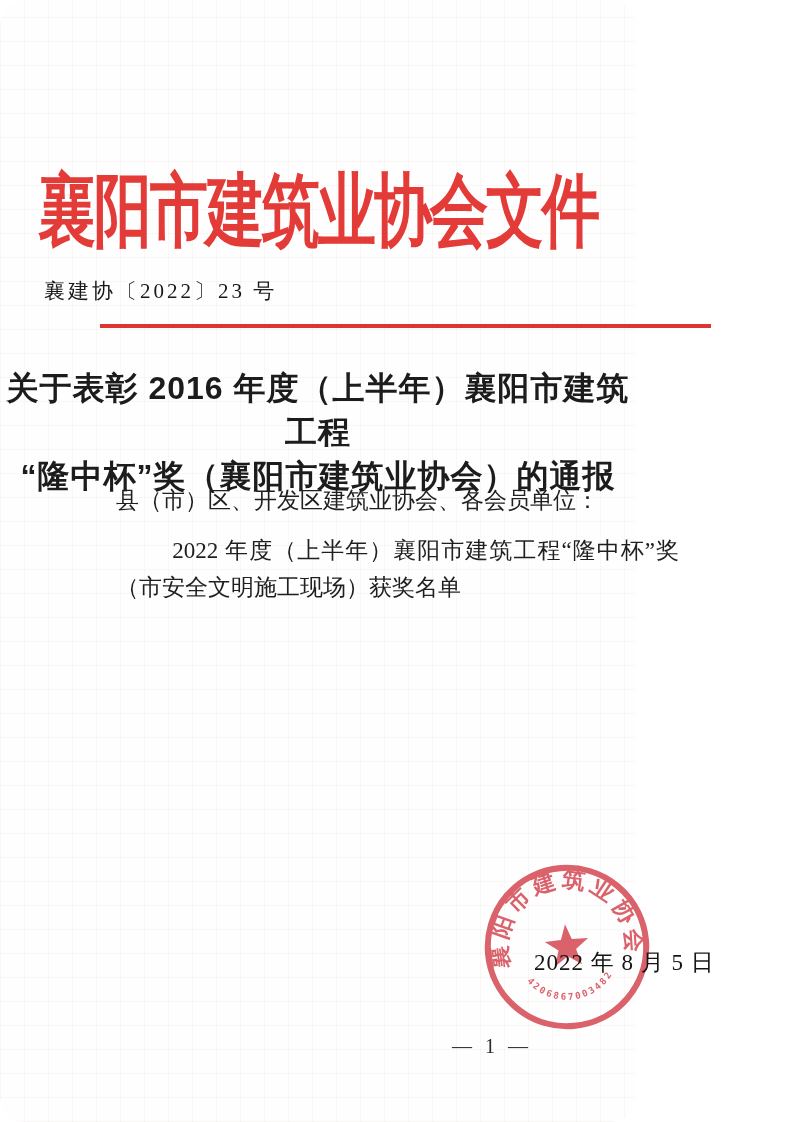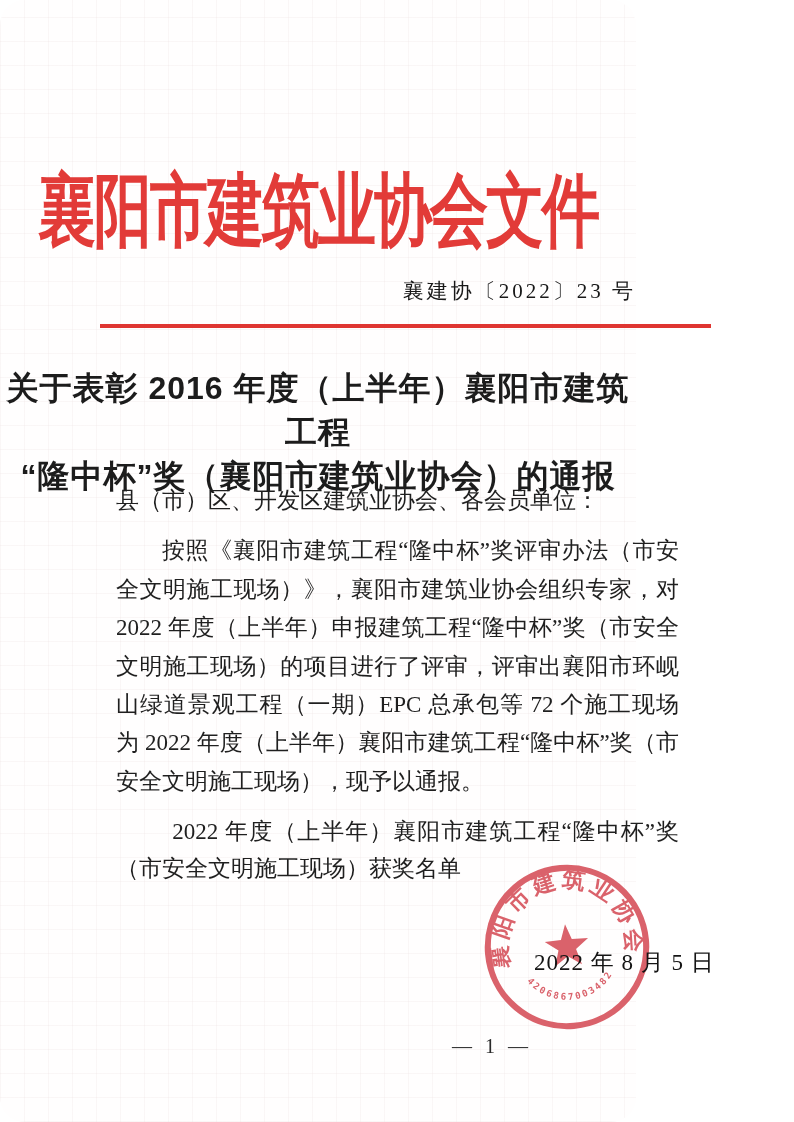--- a/index.html
+++ b/index.html
@@ -32,24 +32,25 @@
     transform: scaleY(1.38);
     transform-origin: center top;
     white-space: nowrap;
   }
 
   .doc-number {
     position: absolute;
     top: 277px;
     left: 0;
     width: 100%;
-    text-align: right;
+    text-align: left;
     font-size: 21px;
     letter-spacing: 3px;
     color: #181818;
+    padding-left: 44px;
   }
 
   .red-line {
     position: absolute;
     top: 324px;
     left: 100px;
     width: 611px;
     height: 4px;
     background: #df3531;
   }
@@ -145,21 +146,20 @@
 
   <div class="red-line"></div>
 
   <div class="doc-title">
     <div>关于表彰 2016 年度（上半年）襄阳市建筑工程</div>
     <div>“隆中杯”奖（襄阳市建筑业协会）的通报</div>
   </div>
 
   <div class="body-block">
     <p class="salutation">县（市）区、开发区建筑业协会、各会员单位：</p>
-    <p class="para-indent">按照《襄阳市建筑工程“隆中杯”奖评审办法（市安全文明施工现场）》，襄阳市建筑业协会组织专家，对 2022 年度（上半年）申报建筑工程“隆中杯”奖（市安全文明施工现场）的项目进行了评审，评审出襄阳市环岘山绿道景观工程（一期）EPC 总承包等 72 个施工现场为 2022 年度（上半年）襄阳市建筑工程“隆中杯”奖（市安全文明施工现场），现予以通报。</p>
     <p class="attachment-text">2022 年度（上半年）襄阳市建筑工程“隆中杯”奖（市安全文明施工现场）获奖名单</p>
   </div>
 
   <svg class="seal" viewBox="0 0 200 200" xmlns="http://www.w3.org/2000/svg">
     <defs>
       <path id="sealTopArc" d="M 38.4 128.7 A 68 68 0 1 1 161.6 128.7" fill="none"></path>
       <path id="sealNumArc" d="M 48 130 A 60 60 0 0 0 152 130" fill="none"></path>
     </defs>
     <circle cx="100" cy="100" r="90" fill="none" stroke="#d6525c" stroke-width="7"></circle>
     <text class="seal-arc-text" fill="#d6525c">

